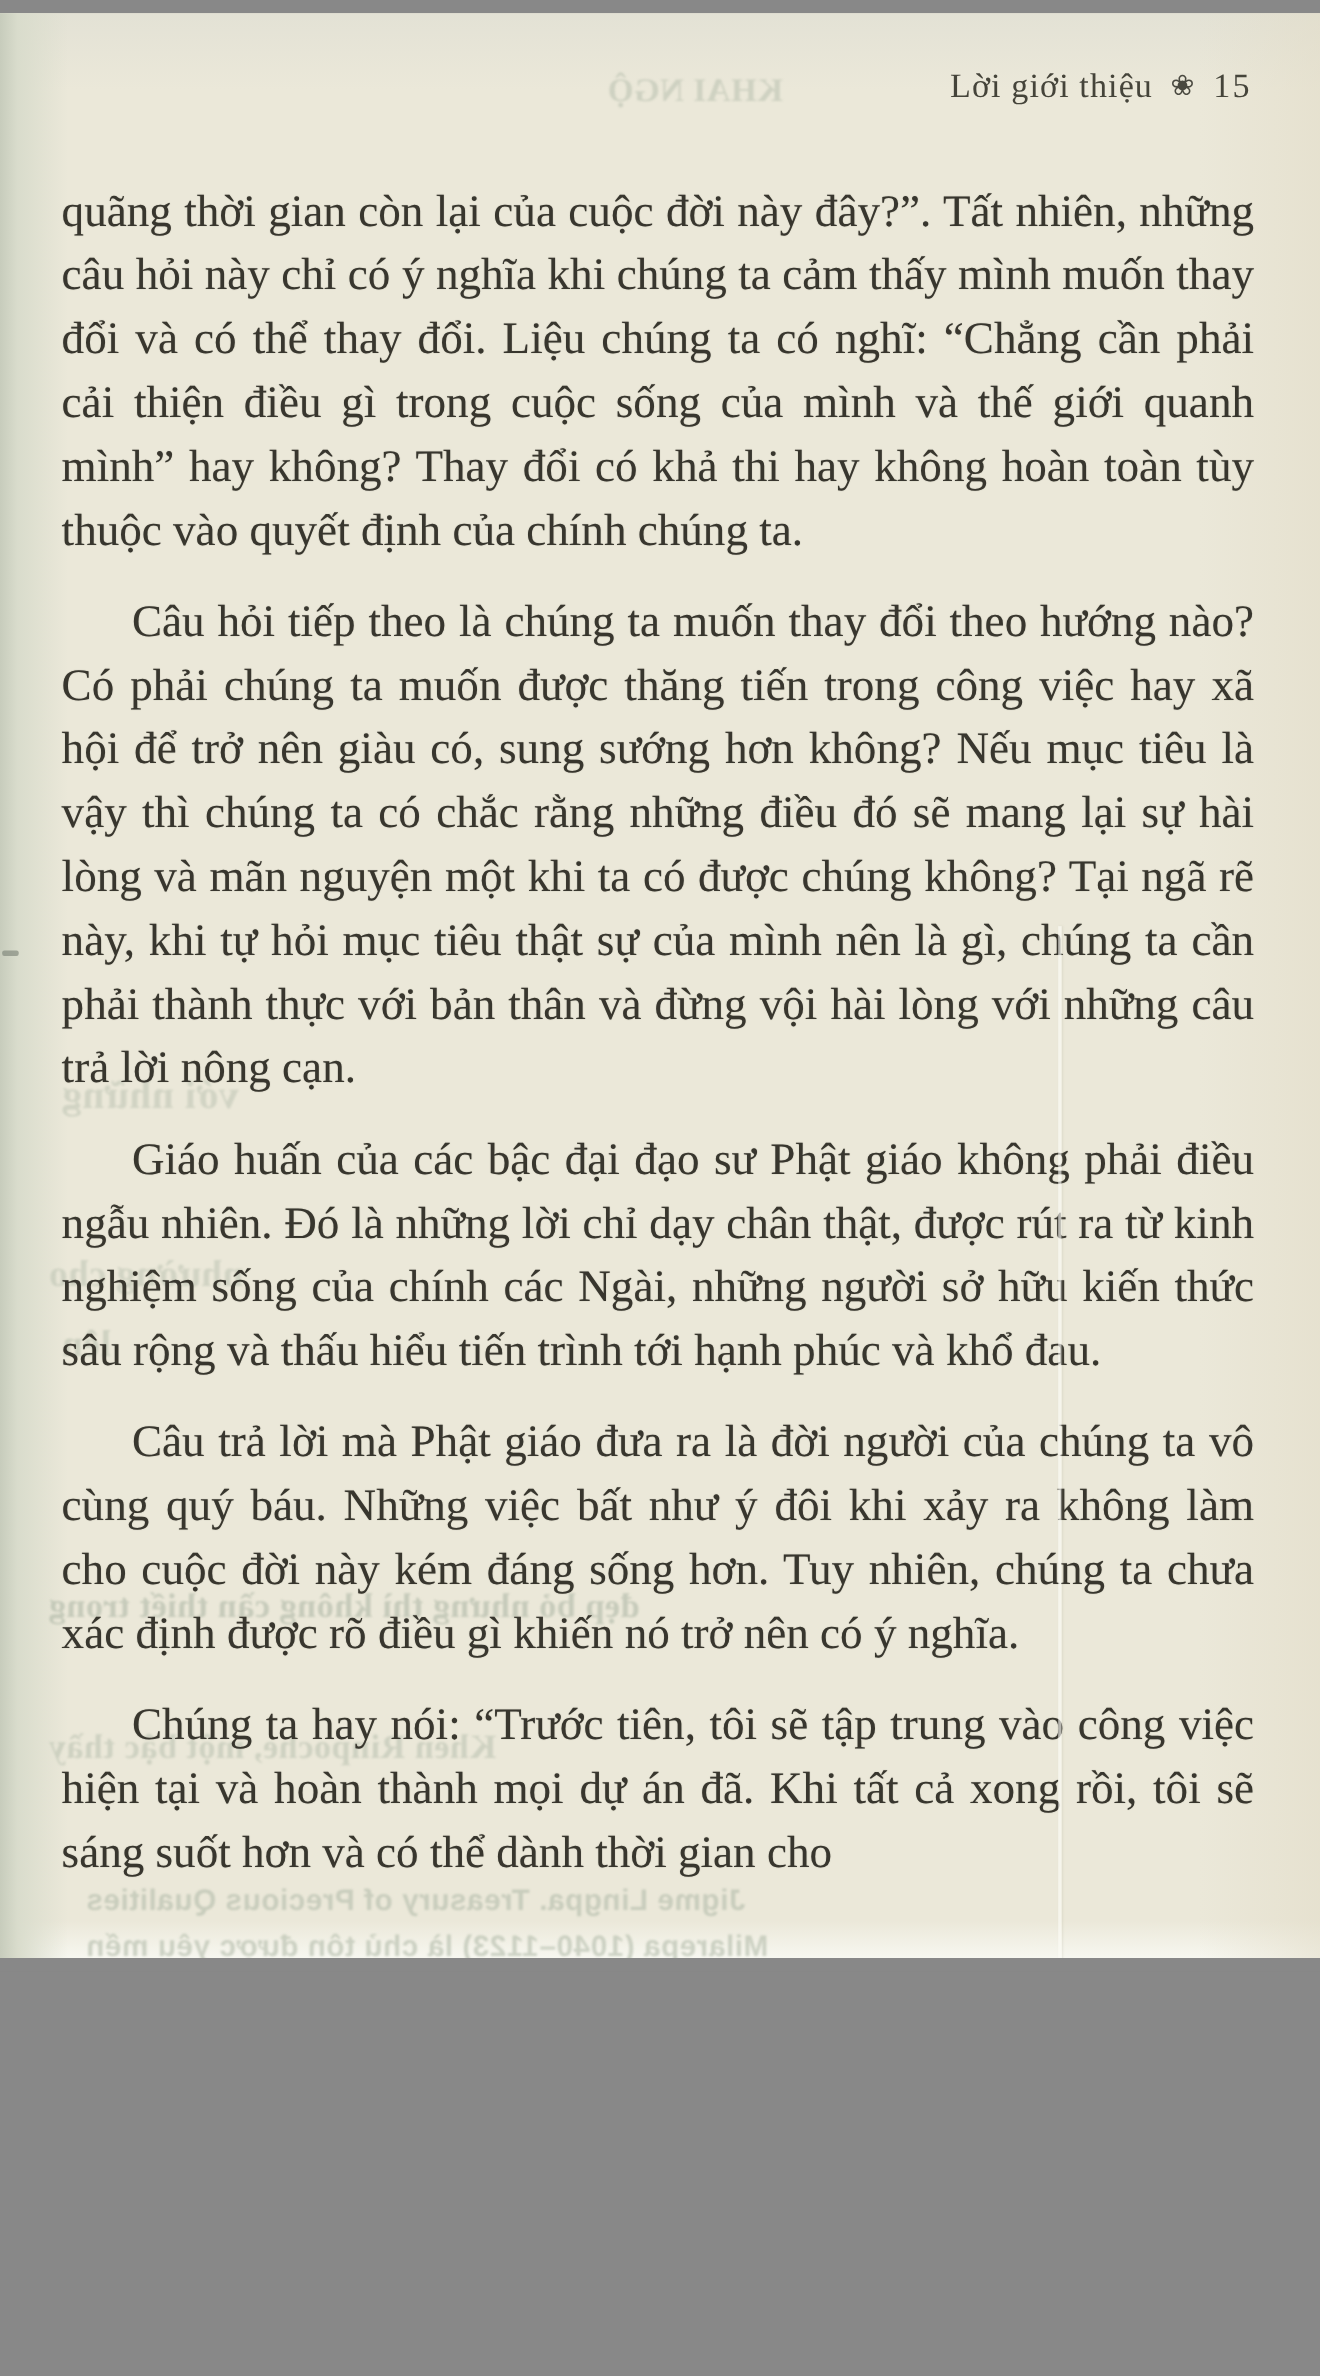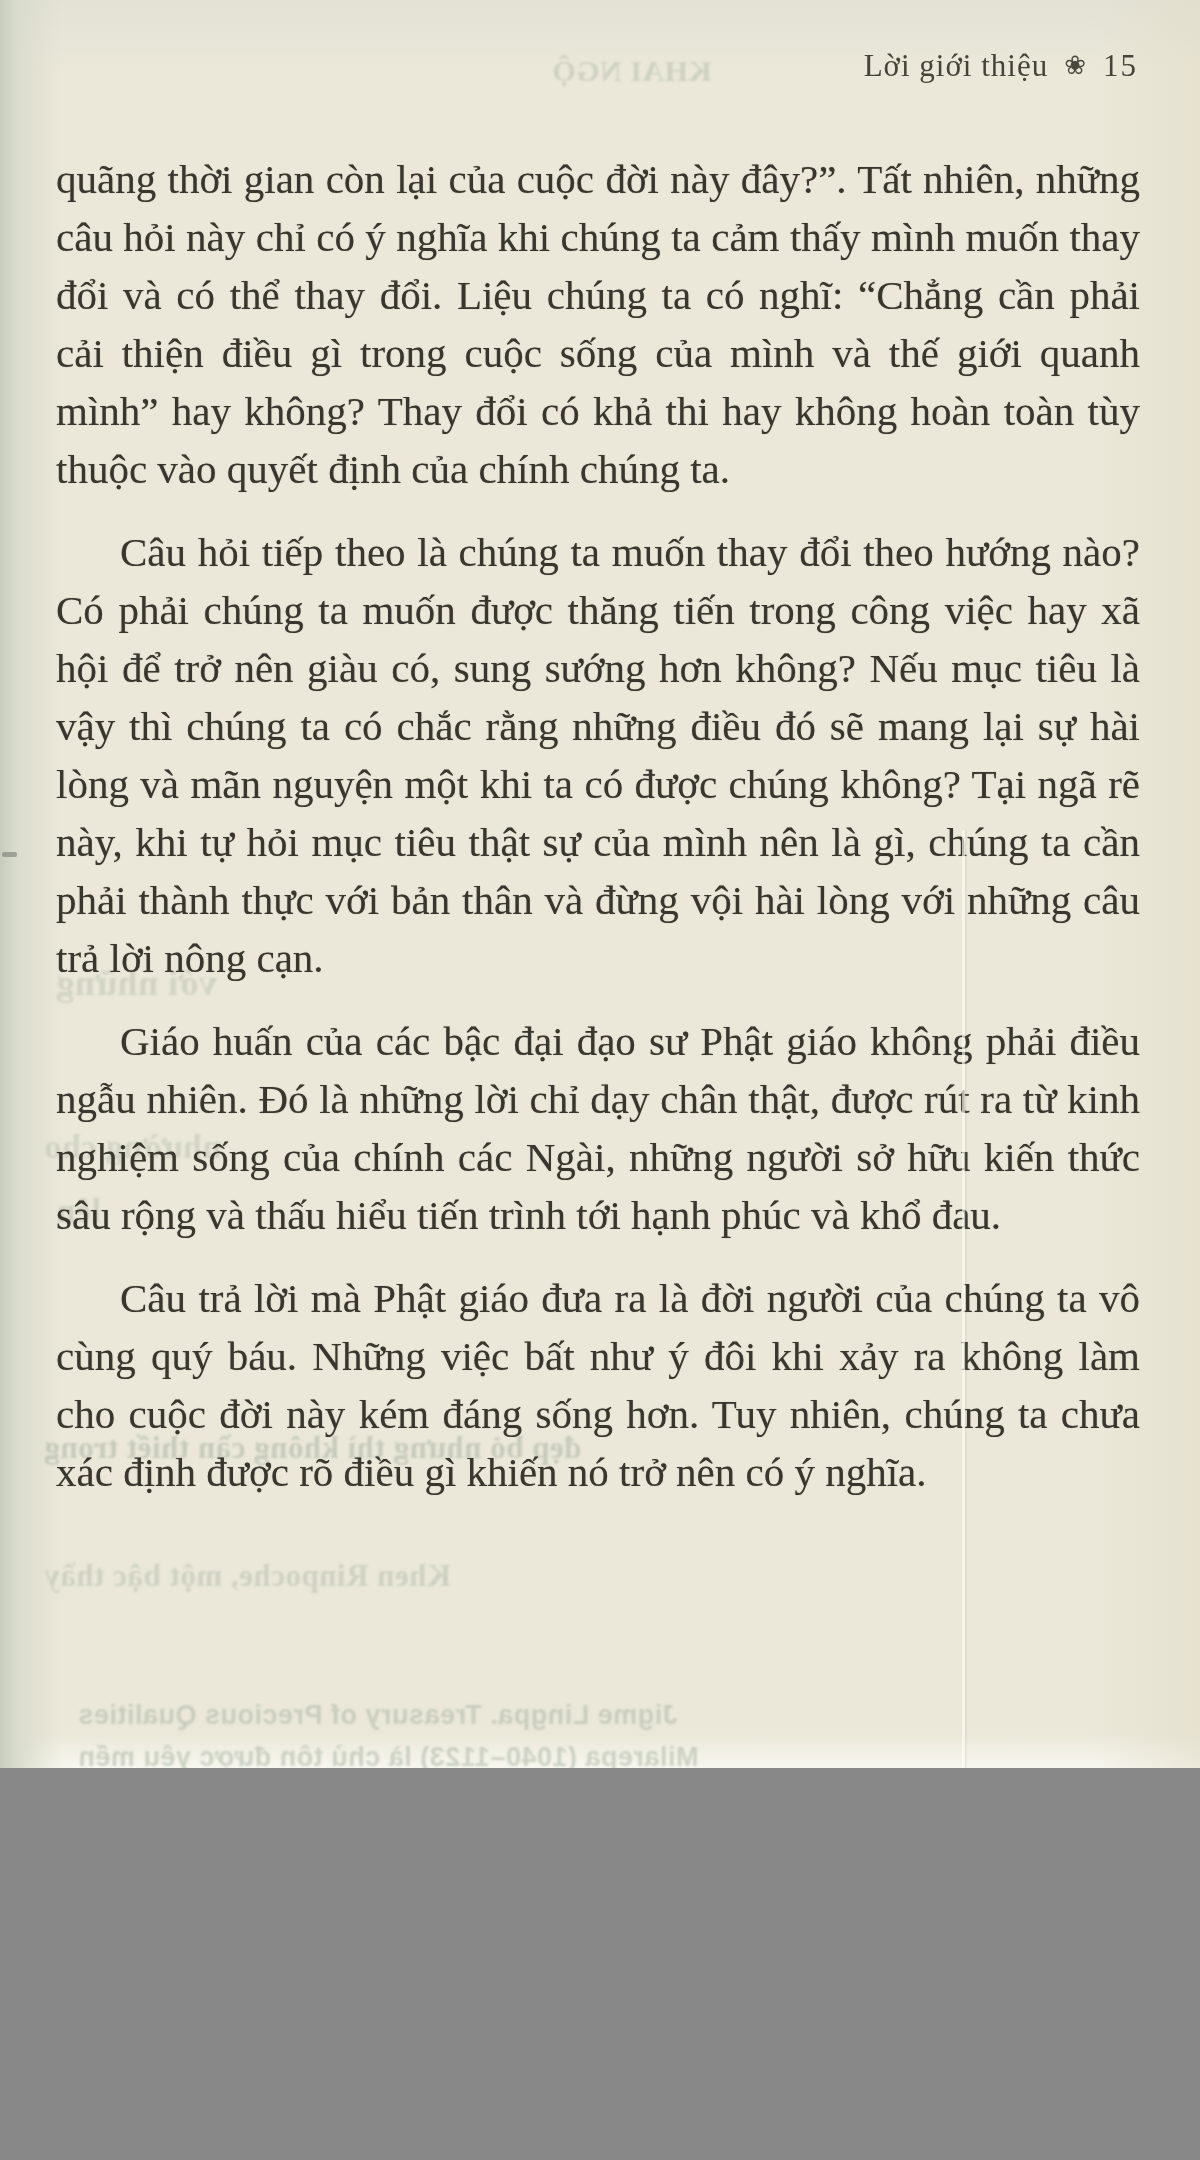--- a/index.html
+++ b/index.html
@@ -1,19 +1,19 @@
 <!DOCTYPE html>
 <html><head>
 <meta charset="utf-8">
 <style>
   html,body{margin:0;padding:0;background:#888;}
   .page{
     position:relative;
     width:1200px;height:1768px;
-    margin:0 auto;
+    margin:12px auto;
     overflow:hidden;
     background:
       linear-gradient(90deg, #c7ccbc 0px, #d9dccc 16px, rgba(236,233,218,0) 62px),
       linear-gradient(270deg, rgba(226,220,200,.55) 0px, rgba(236,233,218,0) 110px),
       linear-gradient(0deg, #f7f7f0 0px, rgba(236,233,218,0) 34px),
       linear-gradient(180deg, rgba(225,224,212,.8) 0px, rgba(236,233,218,0) 70px),
       #ebe8d9;
     font-family:"Liberation Serif","DejaVu Serif",serif;
   }
   
@@ -105,19 +105,20 @@
 
   <div class="header">
     <span>Lời giới thiệu</span><span class="orn">❀</span><span class="pagenum">15</span>
   </div>
 
   <div class="body">
     <p>quãng thời gian còn lại của cuộc đời này đây?”. Tất nhiên, những câu hỏi này chỉ có ý nghĩa khi chúng ta cảm thấy mình muốn thay đổi và có thể thay đổi. Liệu chúng ta có nghĩ: “Chẳng cần phải cải thiện điều gì trong cuộc sống của mình và thế giới quanh mình” hay không? Thay đổi có khả thi hay không hoàn toàn tùy thuộc vào quyết định của chính chúng ta.</p>
     <p class="indent">Câu hỏi tiếp theo là chúng ta muốn thay đổi theo hướng nào? Có phải chúng ta muốn được thăng tiến trong công việc hay xã hội để trở nên giàu có, sung sướng hơn không? Nếu mục tiêu là vậy thì chúng ta có chắc rằng những điều đó sẽ mang lại sự hài lòng và mãn nguyện một khi ta có được chúng không? Tại ngã rẽ này, khi tự hỏi mục tiêu thật sự của mình nên là gì, chúng ta cần phải thành thực với bản thân và đừng vội hài lòng với những câu trả lời nông cạn.</p>
     <p class="indent">Giáo huấn của các bậc đại đạo sư Phật giáo không phải điều ngẫu nhiên. Đó là những lời chỉ dạy chân thật, được rút ra từ kinh nghiệm sống của chính các Ngài, những người sở hữu kiến thức sâu rộng và thấu hiểu tiến trình tới hạnh phúc và khổ đau.</p>
     <p class="indent">Câu trả lời mà Phật giáo đưa ra là đời người của chúng ta vô cùng quý báu. Những việc bất như ý đôi khi xảy ra không làm cho cuộc đời này kém đáng sống hơn. Tuy nhiên, chúng ta chưa xác định được rõ điều gì khiến nó trở nên có ý nghĩa.</p>
+    <p class="indent">Chúng ta hay nói: “Trước tiên, tôi sẽ tập trung vào công việc hiện tại và hoàn thành mọi dự án đã. Khi tất cả xong rồi, tôi sẽ sáng suốt hơn và có thể dành thời gian cho</p>
   </div>
 
   <div class="crease"></div>
   <div class="dash-artifact"></div>
   <div class="speck-artifact"></div>
 
 </div>
 
 </body></html>

